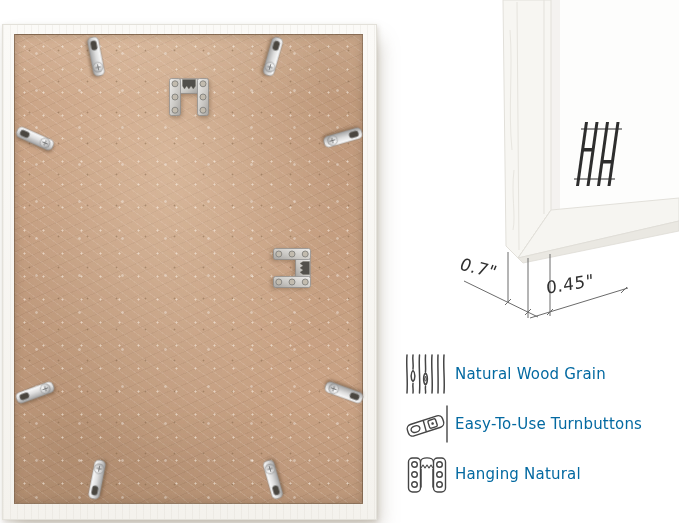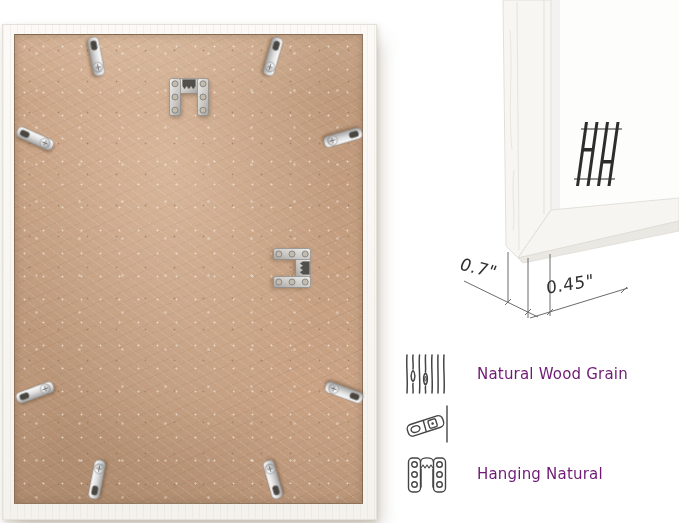--- a/index.html
+++ b/index.html
@@ -53,21 +53,21 @@
     position:absolute;color:#2f2f2f;font-size:17px;letter-spacing:0.5px;
     font-family:"DejaVu Sans","Liberation Sans",sans-serif;white-space:nowrap;
   }
   .dim-depth{left:20px;top:258px;transform:rotate(14deg) skewX(-8deg);}
   .dim-face{left:106px;top:274px;transform:rotate(-9deg) skewX(-6deg);}
   
   .features{position:absolute;left:402px;top:352px;width:270px;}
   .feature-row{display:flex;align-items:center;height:44px;}
   .feature-row + .feature-row{margin-top:6px;}
   .feature-icon{width:50px;display:flex;justify-content:center;flex:0 0 50px;}
-  .feature-label{margin-left:25px;font-size:15px;color:#701a75;letter-spacing:0.2px;}
+  .feature-label{margin-left:3px;font-size:15px;color:#0369a1;letter-spacing:0.2px;}
 </style>
 </head>
 <body>
 
 <svg width="0" height="0" style="position:absolute" aria-hidden="true">
   <defs>
     <linearGradient id="mg1" x1="0" y1="0" x2="0" y2="1">
       <stop offset="0" stop-color="#ffffff"></stop>
       <stop offset="0.5" stop-color="#dcdcdc"></stop>
       <stop offset="1" stop-color="#a3a3a3"></stop>
@@ -217,20 +217,21 @@
           <line x1="44" y1="1" x2="44" y2="37"></line>
           <g transform="rotate(-18 22 21)">
             <rect x="4" y="15" width="37" height="12" rx="4.5"></rect>
             <ellipse cx="12" cy="21" rx="4.5" ry="3.2"></ellipse>
             <line x1="22" y1="15.5" x2="21.5" y2="26.5"></line>
             <rect x="26" y="17" width="8" height="8" rx="1.5"></rect>
             <circle cx="30" cy="21" r="1.3" fill="#454545" stroke="none"></circle>
           </g>
         </svg>
       </span>
+      <span class="feature-label">Easy-To-Use Turnbuttons</span>
     </div>
 
     <div class="feature-row">
       <span class="feature-icon">
         <svg width="40" height="42" viewBox="0 0 40 42" fill="none" stroke="#454545" stroke-width="1.4" stroke-linecap="round" stroke-linejoin="round">
           <rect x="1.5" y="5" width="12" height="34" rx="4"></rect>
           <rect x="26.5" y="5" width="12" height="34" rx="4"></rect>
           <path d="M13.5,9 C13.5,3.5 26.5,3.5 26.5,9"></path>
           <path d="M14,15 L16,12 L18,15 L20,12 L22,15 L24,12 L26,15" stroke-width="1.1"></path>
           <line x1="14" y1="16.5" x2="14" y2="34"></line>

